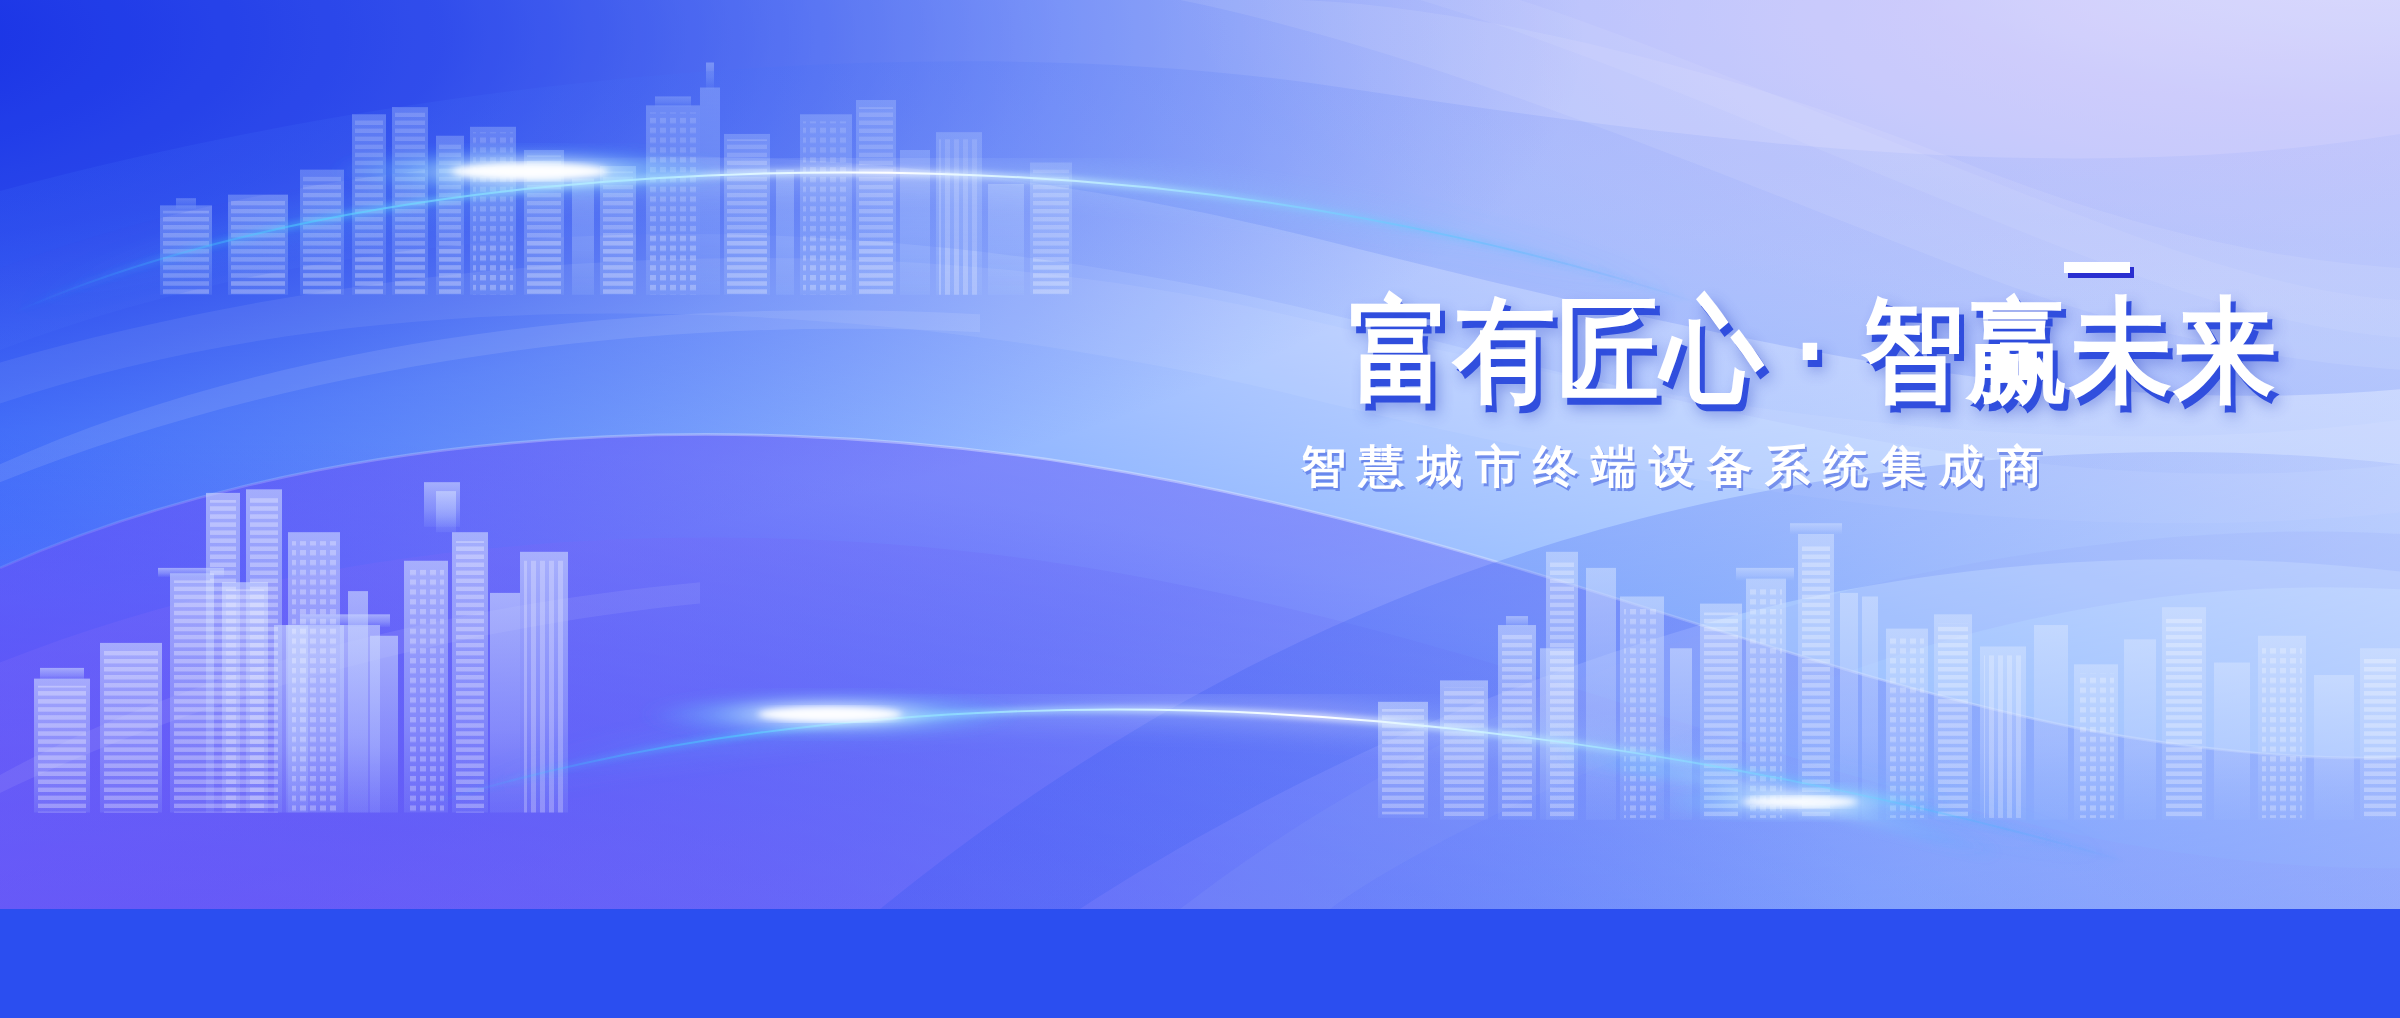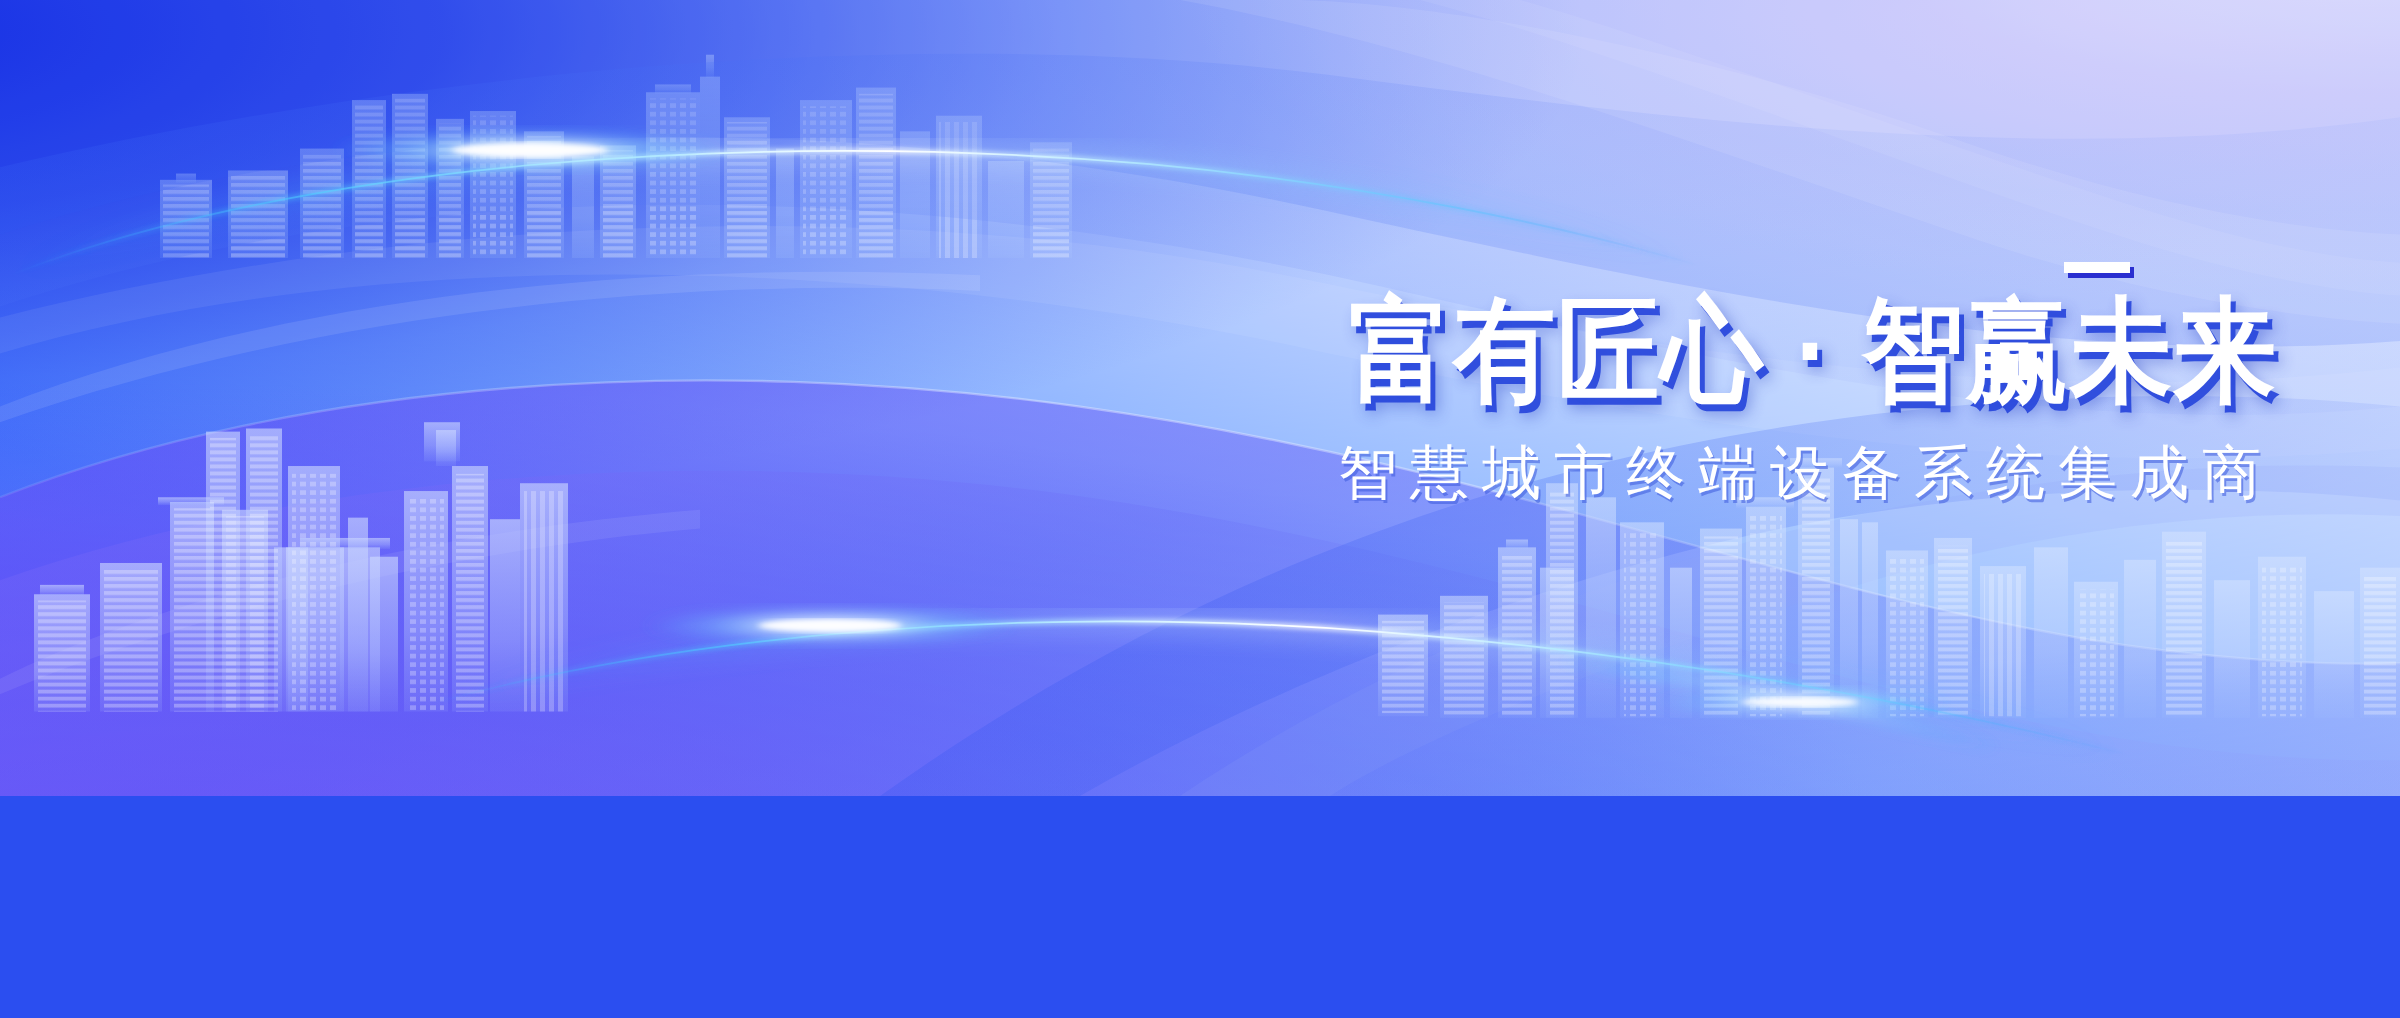--- a/index.html
+++ b/index.html
@@ -2,21 +2,21 @@
 <html><head>
 <meta charset="utf-8">
 <title>Banner</title>
 <style>
   html,body{margin:0;padding:0;background:#2b4ef0;}
   *{box-sizing:border-box;}
 
   #stage{
     position:relative;
     width:2400px;
-    height:796px;
+    height:909px;
     overflow:hidden;
     font-family:"Liberation Sans","DejaVu Sans",sans-serif;
     background:#737373;
   }
 
   
   .bg-base{
     position:absolute; inset:0;
     background:
       radial-gradient(130% 125% at 88% 2%,  #ead9fb 0%, #d7cdfb 11%, #bfc2fa 24%, #9aa9f8 40%, #5f81f6 62%, #3359f3 80%, #2340ef 100%),
@@ -71,28 +71,29 @@
     white-space:nowrap;
     text-shadow:
        5px 6px 0 rgba(40,70,220,.92),
        7px 9px 14px rgba(30,55,190,.45);
     transform:scaleY(1.12);
     transform-origin:right center;
     padding-right:4px;
   }
   .subtitle{
     margin:42px 6px 0 0;
-    font-size:59px;
+    font-size:45px;
     line-height:1;
-    font-weight:400;
+    font-weight:700;
     color:#ffffff;
     letter-spacing:13px;
     white-space:nowrap;
     text-shadow:2px 3px 0 rgba(60,90,220,.55);
     padding-right:2px;
+    text-align:center;
   }
   .company{
     margin-top:96px;
     padding-right:18px;
     color:#ffffff;
     font-size:17.5px;
     line-height:2.05;
     letter-spacing:2.4px;
     font-weight:400;
     text-shadow:0 1px 3px rgba(40,70,200,.40);

